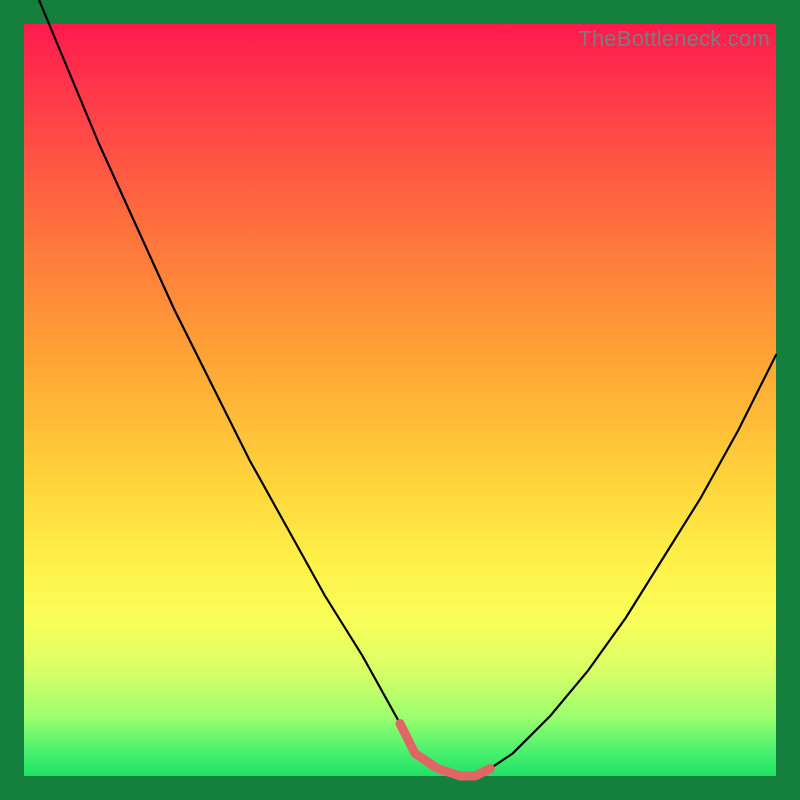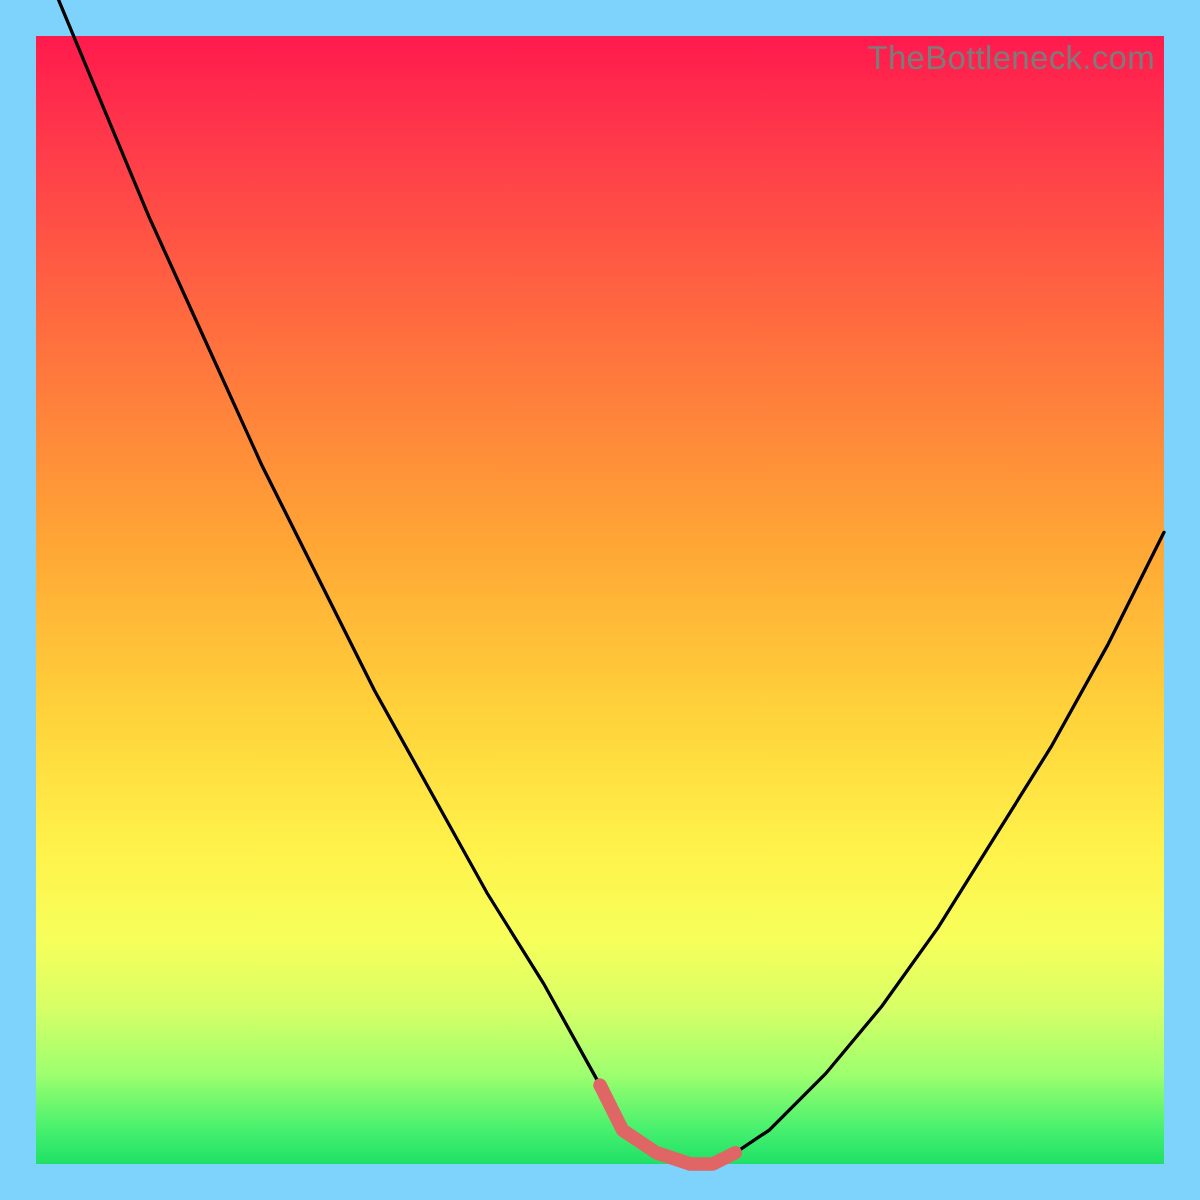--- a/index.html
+++ b/index.html
@@ -10,21 +10,21 @@
     background: #000;
     overflow: hidden;
     font-family: Arial, Helvetica, sans-serif;
   }
   .frame {
     position: absolute;
     left: 0;
     top: 0;
     width: 800px;
     height: 800px;
-    background: #7dd3fc;
+    background: #15803d;
   }
   .plot {
     position: absolute;
     left: 24px;
     top: 24px;
     width: 752px;
     height: 752px;
     background: linear-gradient(
       to bottom,
       #ff1a4d 0%,

